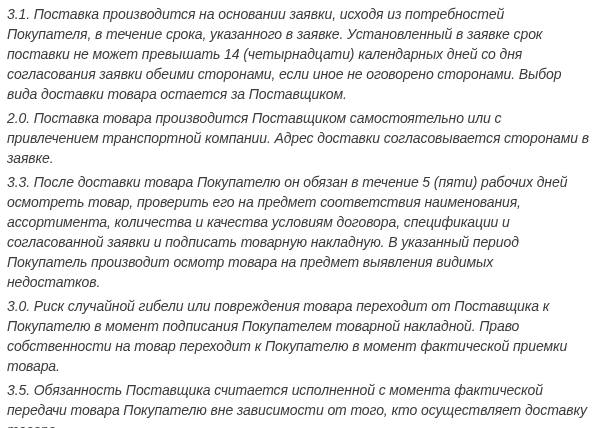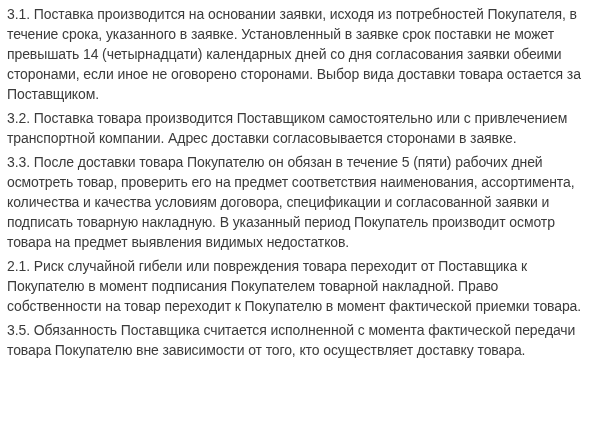--- a/index.html
+++ b/index.html
@@ -26,30 +26,31 @@
   .doc-heading {
     font-size: 14.5px;
     font-weight: bold;
     color: #333333;
     margin: 0 0 8px 0;
     line-height: 21px;
     letter-spacing: -0.1px;
   }
   .doc-clause {
     margin: 0 0 4px 0;
+    font-style: italic;
   }
 </style>
 </head>
 <body>
 
 <div class="doc">
 
   <p class="doc-clause">3.1. Поставка производится на основании заявки, исходя из потребностей Покупателя, в течение срока, указанного в заявке. Установленный в заявке срок поставки не может превышать 14 (четырнадцати) календарных дней со дня согласования заявки обеими сторонами, если иное не оговорено сторонами. Выбор вида доставки товара остается за Поставщиком.</p>
 
-  <p class="doc-clause">3.2. Поставка товара производится Поставщиком самостоятельно или с привлечением транспортной компании. Адрес доставки согласовывается сторонами в заявке.</p>
+  <p class="doc-clause">2.0. Поставка товара производится Поставщиком самостоятельно или с привлечением транспортной компании. Адрес доставки согласовывается сторонами в заявке.</p>
 
   <p class="doc-clause">3.3. После доставки товара Покупателю он обязан в течение 5 (пяти) рабочих дней осмотреть товар, проверить его на предмет соответствия наименования, ассортимента, количества и качества условиям договора, спецификации и согласованной заявки и подписать товарную накладную. В указанный период Покупатель производит осмотр товара на предмет выявления видимых недостатков.</p>
 
-  <p class="doc-clause">2.1. Риск случайной гибели или повреждения товара переходит от Поставщика к Покупателю в момент подписания Покупателем товарной накладной. Право собственности на товар переходит к Покупателю в момент фактической приемки товара.</p>
+  <p class="doc-clause">3.0. Риск случайной гибели или повреждения товара переходит от Поставщика к Покупателю в момент подписания Покупателем товарной накладной. Право собственности на товар переходит к Покупателю в момент фактической приемки товара.</p>
 
 
   <p class="doc-clause">3.5. Обязанность Поставщика считается исполненной с момента фактической передачи товара Покупателю вне зависимости от того, кто осуществляет доставку товара.</p>
 </div>
 
 </body></html>

